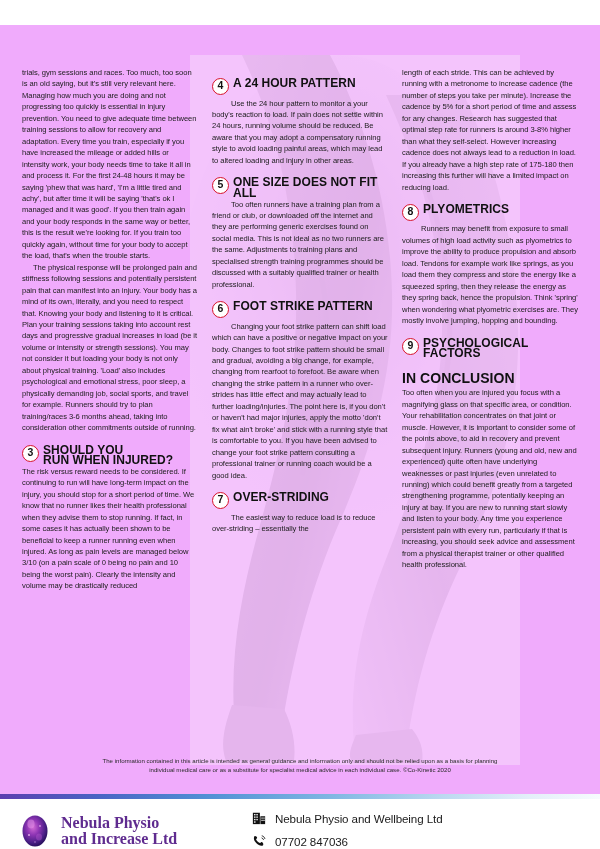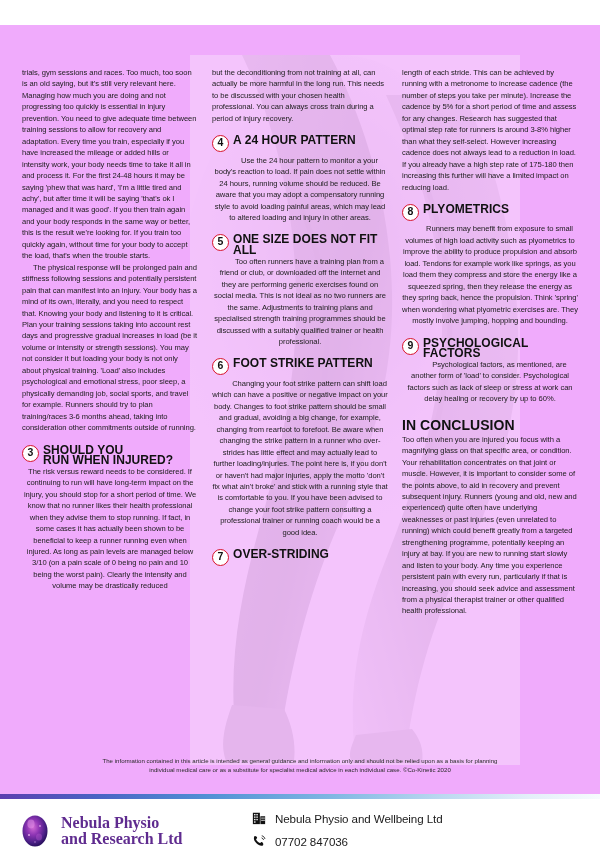--- a/index.html
+++ b/index.html
@@ -97,21 +97,21 @@
     font-size: 12px;
     font-weight: bold;
     letter-spacing: 0.05px;
     line-height: 10.4px;
     color: #111111;
     text-transform: uppercase;
   }
   .sec-title.two-line { padding-top: 0px; }
 
   
-  p.body.after-head { margin-top: 0.5px; text-align: center; }
+  p.body.after-head { margin-top: 0.5px; }
   p.body.wrap-badge { text-indent: 19px; }
 
   h3.plain-title {
     margin: 12px 0 1px 0;
     font-size: 14px;
     font-weight: bold;
     letter-spacing: 0.05px;
     color: #111111;
     text-transform: uppercase;
   }
@@ -249,21 +249,20 @@
           <div class="sec-title two-line">
             <div>SHOULD YOU</div>
             <div>RUN WHEN INJURED?</div>
           </div>
         </div>
         <p class="body after-head">The risk versus reward needs to be considered. If continuing to run will have long-term impact on the injury, you should stop for a short period of time. We know that no runner likes their health professional when they advise them to stop running. If fact, in some cases it has actually been shown to be beneficial to keep a runner running even when injured. As long as pain levels are managed below 3/10 (on a pain scale of 0 being no pain and 10 being the worst pain). Clearly the intensity and volume may be drastically reduced</p>
       </div>
     </div>
 
     <div class="col">
-      <p class="body">but the deconditioning from not training at all, can actually be more harmful in the long run. This needs to be discussed with your chosen health professional. You can always cross train during a period of injury recovery.</p>
 
       <div class="section">
         <div class="sec-head">
           <div class="badge">4</div>
           <div class="sec-title">A 24 HOUR PATTERN</div>
         </div>
         <p class="body after-head wrap-badge">Use the 24 hour pattern to monitor a your body's reaction to load. If pain does not settle within 24 hours, running volume should be reduced. Be aware that you may adopt a compensatory running style to avoid loading painful areas, which may lead to altered loading and injury in other areas.</p>
       </div>
 
       <div class="section">
@@ -280,40 +279,40 @@
           <div class="sec-title">FOOT STRIKE PATTERN</div>
         </div>
         <p class="body after-head wrap-badge">Changing your foot strike pattern can shift load which can have a positive or negative impact on your body. Changes to foot strike pattern should be small and gradual, avoiding a big change, for example, changing from rearfoot to forefoot. Be aware when changing the strike pattern in a runner who over-strides has little effect and may actually lead to further loading/injuries. The point here is, if you don't or haven't had major injuries, apply the motto 'don't fix what ain't broke' and stick with a running style that is comfortable to you. If you have been advised to change your foot strike pattern consulting a professional trainer or running coach would be a good idea.</p>
       </div>
 
       <div class="section">
         <div class="sec-head">
           <div class="badge">7</div>
           <div class="sec-title">OVER-STRIDING</div>
         </div>
+        <p class="body after-head wrap-badge">The easiest way to reduce load is to reduce over-striding – essentially the</p>
       </div>
     </div>
 
     <div class="col">
       <p class="body">length of each stride. This can be achieved by running with a metronome to increase cadence (the number of steps you take per minute). Increase the cadence by 5% for a short period of time and assess for any changes. Research has suggested that optimal step rate for runners is around 3-8% higher than what they self-select. However increasing cadence does not always lead to a reduction in load. If you already have a high step rate of 175-180 then increasing this further will have a limited impact on reducing load.</p>
 
       <div class="section">
         <div class="sec-head">
           <div class="badge">8</div>
           <div class="sec-title">PLYOMETRICS</div>
         </div>
         <p class="body after-head wrap-badge">Runners may benefit from exposure to small volumes of high load activity such as plyometrics to improve the ability to produce propulsion and absorb load. Tendons for example work like springs, as you load them they compress and store the energy like a squeezed spring, then they release the energy as they spring back, hence the propulsion. Think 'spring' when wondering what plyometric exercises are. They mostly involve jumping, hopping and bounding.</p>
       </div>
 
       <div class="section">
         <div class="sec-head">
           <div class="badge">9</div>
           <div class="sec-title">PSYCHOLOGICAL FACTORS</div>
         </div>
-        <p class="body after-head wrap-badge">Psychological factors, as mentioned, are another form of 'load' to consider. Psychological factors such as lack of sleep or stress at work can delay healing or recovery by up to 60%.</p>
       </div>
 
       <div class="section">
         <h3 class="plain-title">IN CONCLUSION</h3>
         <p class="body">Too often when you are injured you focus with a magnifying glass on that specific area, or condition. Your rehabilitation concentrates on that joint or muscle. However, it is important to consider some of the points above, to aid in recovery and prevent subsequent injury. Runners (young and old, new and experienced) quite often have underlying weaknesses or past injuries (even unrelated to running) which could benefit greatly from a targeted strengthening programme, potentially keeping an injury at bay. If you are new to running start slowly and listen to your body. Any time you experience persistent pain with every run, particularly if that is increasing, you should seek advice and assessment from a physical therapist trainer or other qualified health professional.</p>
       </div>
     </div>
 
   </div>
 
@@ -340,21 +339,21 @@
           <ellipse cx="17" cy="20" rx="12.5" ry="15.5" fill="url(#neb)"></ellipse>
           <ellipse cx="13" cy="13" rx="3.6" ry="4.4" fill="#e08fe6" opacity="0.55"></ellipse>
           <ellipse cx="21" cy="26" rx="3" ry="3.6" fill="#b455cf" opacity="0.45"></ellipse>
           <circle cx="11" cy="24" r="1" fill="#f0c5f5" opacity="0.8"></circle>
           <circle cx="22" cy="15" r="0.9" fill="#f0c5f5" opacity="0.7"></circle>
           <circle cx="17" cy="31" r="0.8" fill="#e9b6f0" opacity="0.6"></circle>
         </svg>
       </div>
       <div id="brand-text">
         <div>Nebula Physio</div>
-        <div>and Research Ltd</div>
+        <div>and Increase Ltd</div>
       </div>
     </div>
 
     <div id="contact">
 
       <div class="contact-row">
         <span class="contact-icon">
           <svg viewBox="0 0 16 16" aria-hidden="true">
             <rect x="1" y="2" width="8" height="13" fill="#111"></rect>
             <rect x="9.6" y="6" width="5.4" height="9" fill="#111"></rect>

